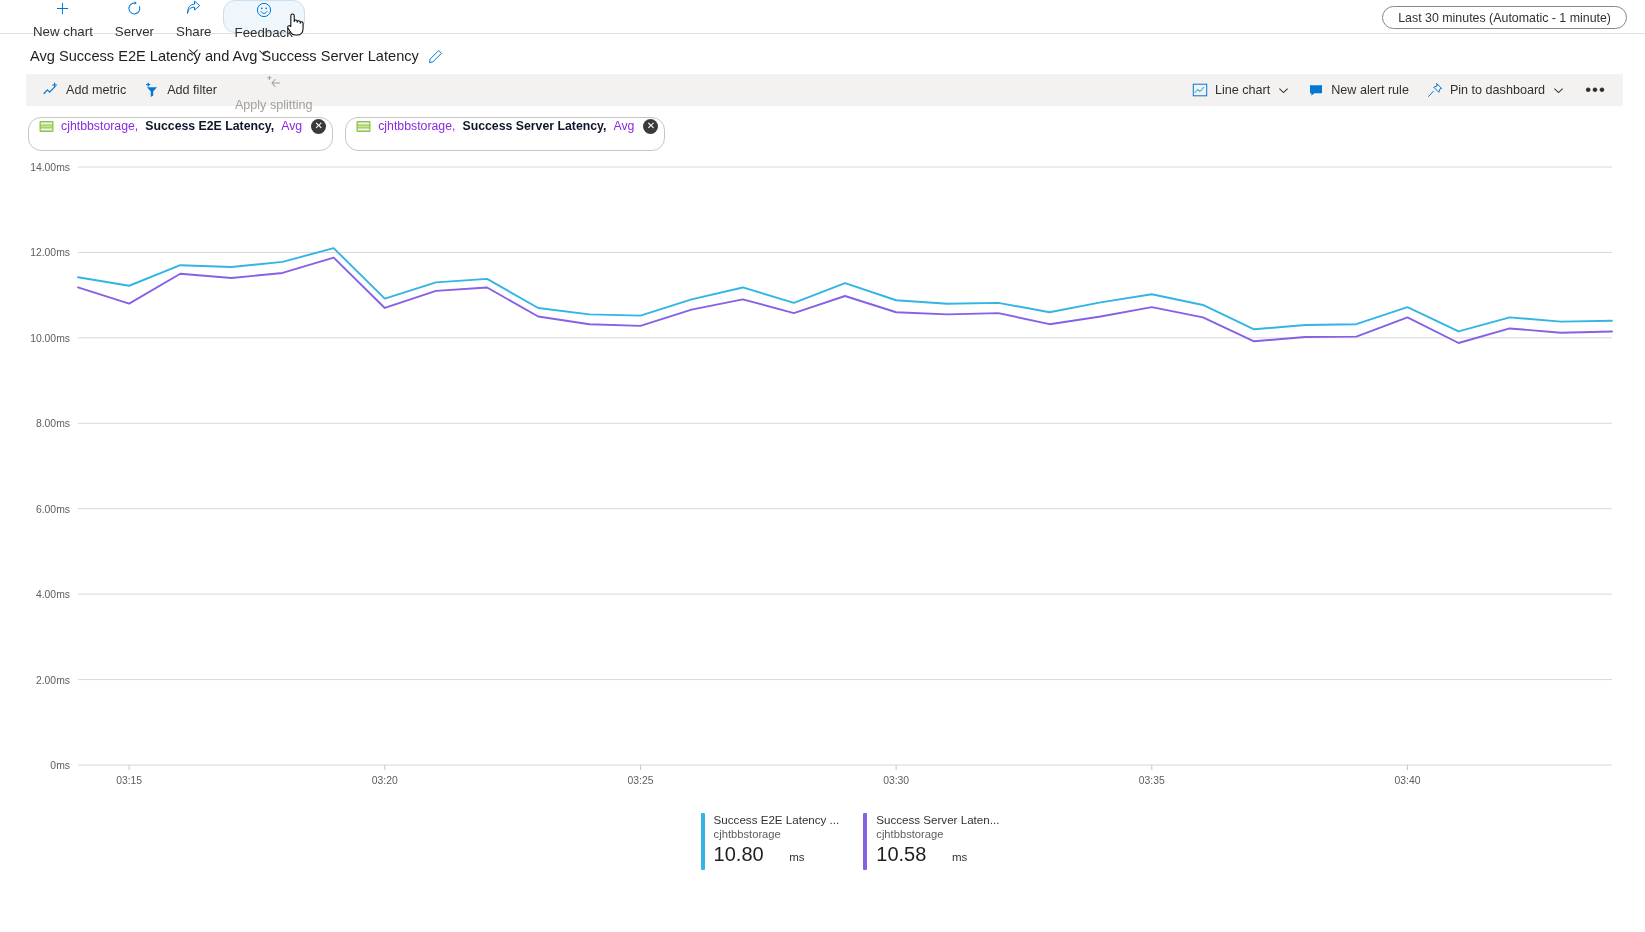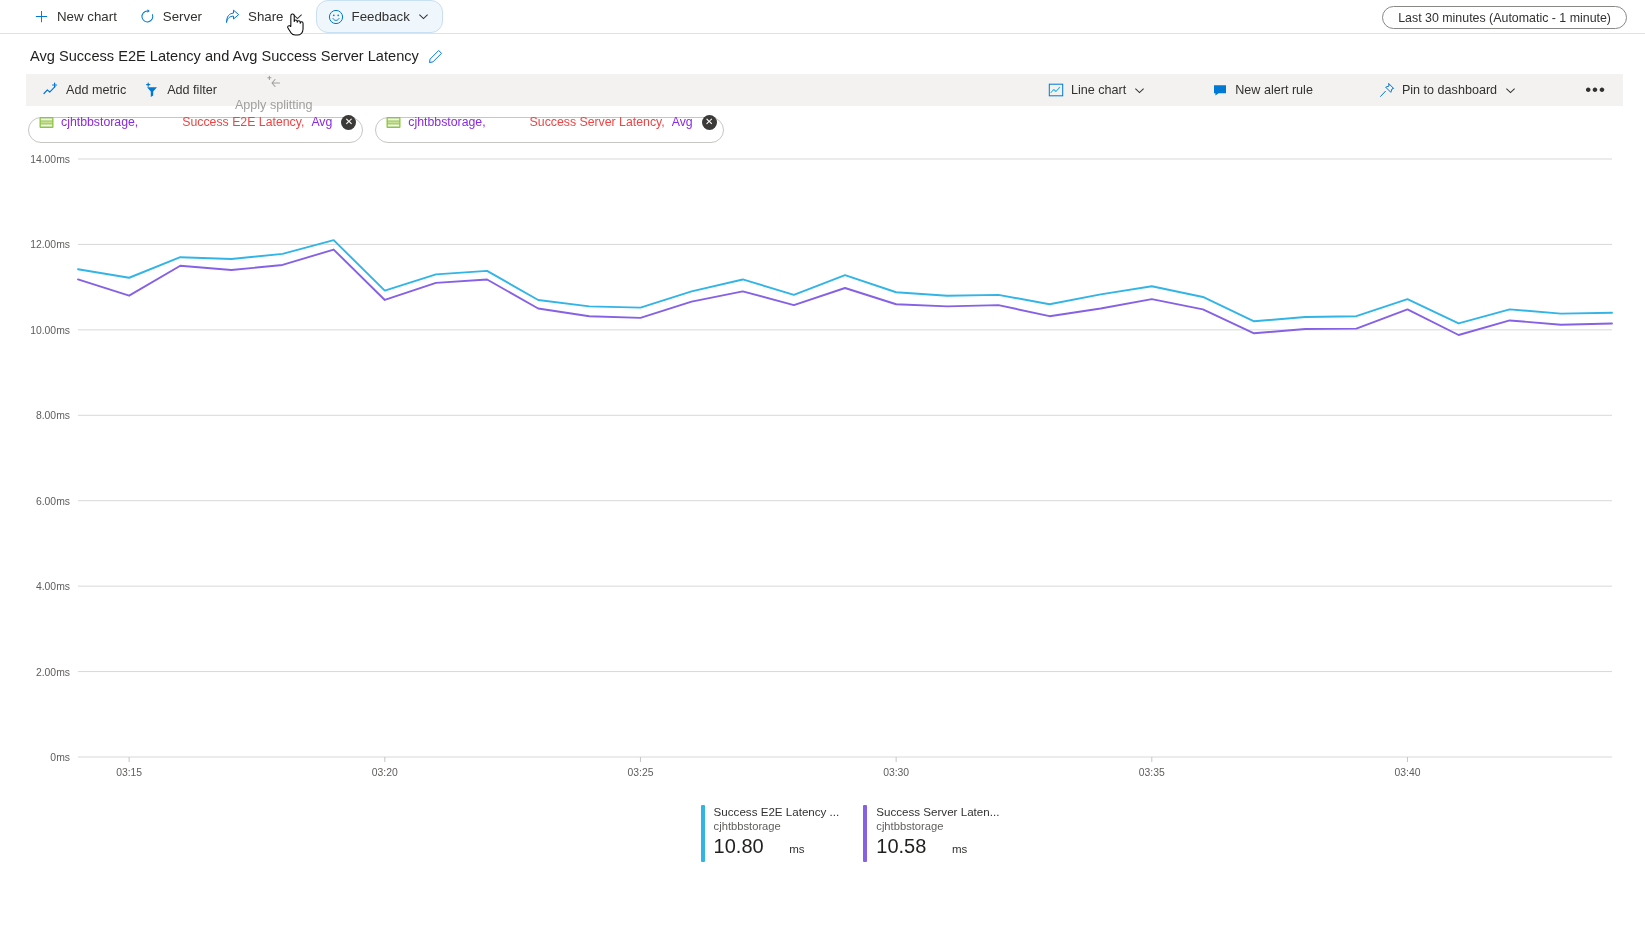--- a/index.html
+++ b/index.html
@@ -25,20 +25,21 @@
   .tb-btn {
     display: flex;
     align-items: center;
     height: 34px;
     padding: 0 11px;
     font-size: 13.3px;
     color: #323130;
     cursor: pointer;
     white-space: nowrap;
     gap: 7px;
+    flex-direction: column;
   }
   .tb-btn.active { background: #eff6fc; border: 1px solid #c7e0f4; border-radius: 12px; height: 33px; }
   .tb-ico { display: flex; align-items: center; justify-content: center; width: 17px; height: 17px; color: #0078d4; flex: 0 0 auto; }
   .chev { width: 14px; height: 14px; display:flex; align-items:center; justify-content:center; color:#323130; }
 
   #time-range {
     position: absolute;
     right: 18px;
     top: 6px;
     height: 23px;
@@ -101,46 +102,46 @@
     height: 30px;
     padding: 0 9px;
     font-size: 12.6px;
     color: #323130;
     cursor: pointer;
     white-space: nowrap;
   }
   .cb-btn.disabled { color: #a19f9d; cursor: default; flex-direction: column; }
   .cb-ico { width: 16px; height: 16px; display: flex; align-items: center; justify-content: center; color: #0078d4; flex:0 0 auto; }
   .cb-ico.gray { color: #a19f9d; }
-  #cb-right { margin-left: auto; display: flex; align-items: center; gap: 48px; }
+  #cb-right { margin-left: auto; display: flex; align-items: center; }
   .cb-chev { width: 13px; height: 13px; display:flex; align-items:center; justify-content:center; color:#323130; }
   #ellipsis-btn { font-size: 17px; letter-spacing: 1px; padding: 0 11px; height:30px; display:flex; align-items:center; color:#323130; cursor:pointer; line-height: 0.6; }
 
   
   #pill-row {
     display: flex;
     align-items: center;
     gap: 12px;
     padding: 11px 0 0 28px;
   }
   .pill {
     display: flex;
     align-items: center;
     gap: 7px;
-    height: 26px;
+    height: 34px;
     border: 1px solid #c8c6c4;
     border-radius: 13px;
     padding: 0 6px 16px 10px;
     background: #fff;
     font-size: 12.3px;
     white-space: nowrap;
     cursor: pointer;
   }
   .pill-res { color: #8a2be2; }
-  .pill-metric { color: #ef4444; font-weight: 400; margin-left: 37px; }
+  .pill-metric { color: #0f172a; font-weight: 700; }
   .pill-agg { color: #8a2be2; }
   .pill-icon { width: 15px; height: 13px; flex:0 0 auto; }
   .pill-x {
     width: 15px; height: 15px; border-radius: 50%;
     background: #3b3a39; color: #fff;
     display: flex; align-items: center; justify-content: center;
     font-size: 10px; line-height: 1; margin-left: 2px; flex:0 0 auto;
   }
 
   

